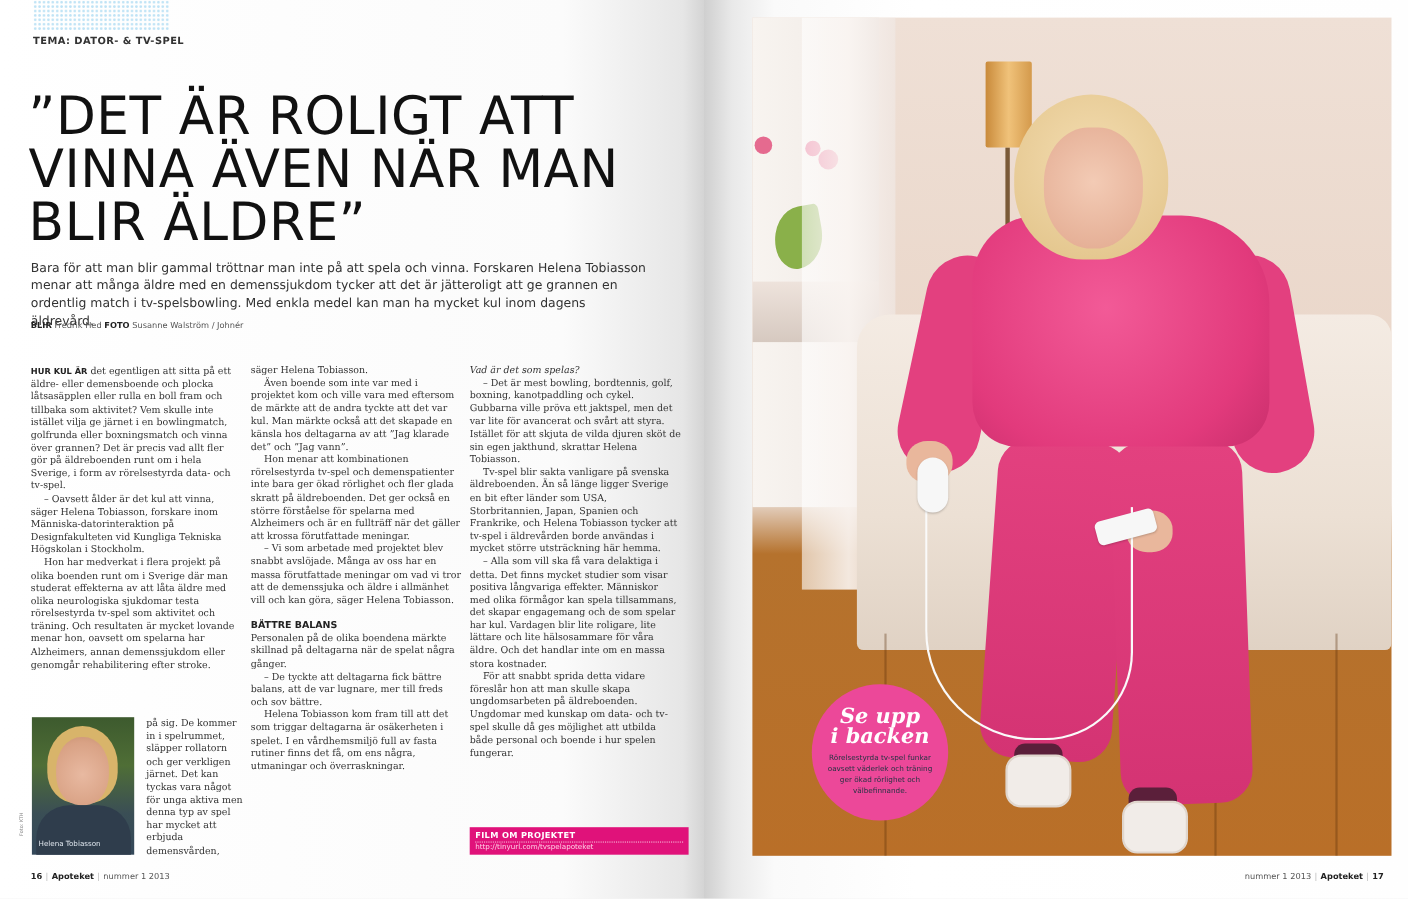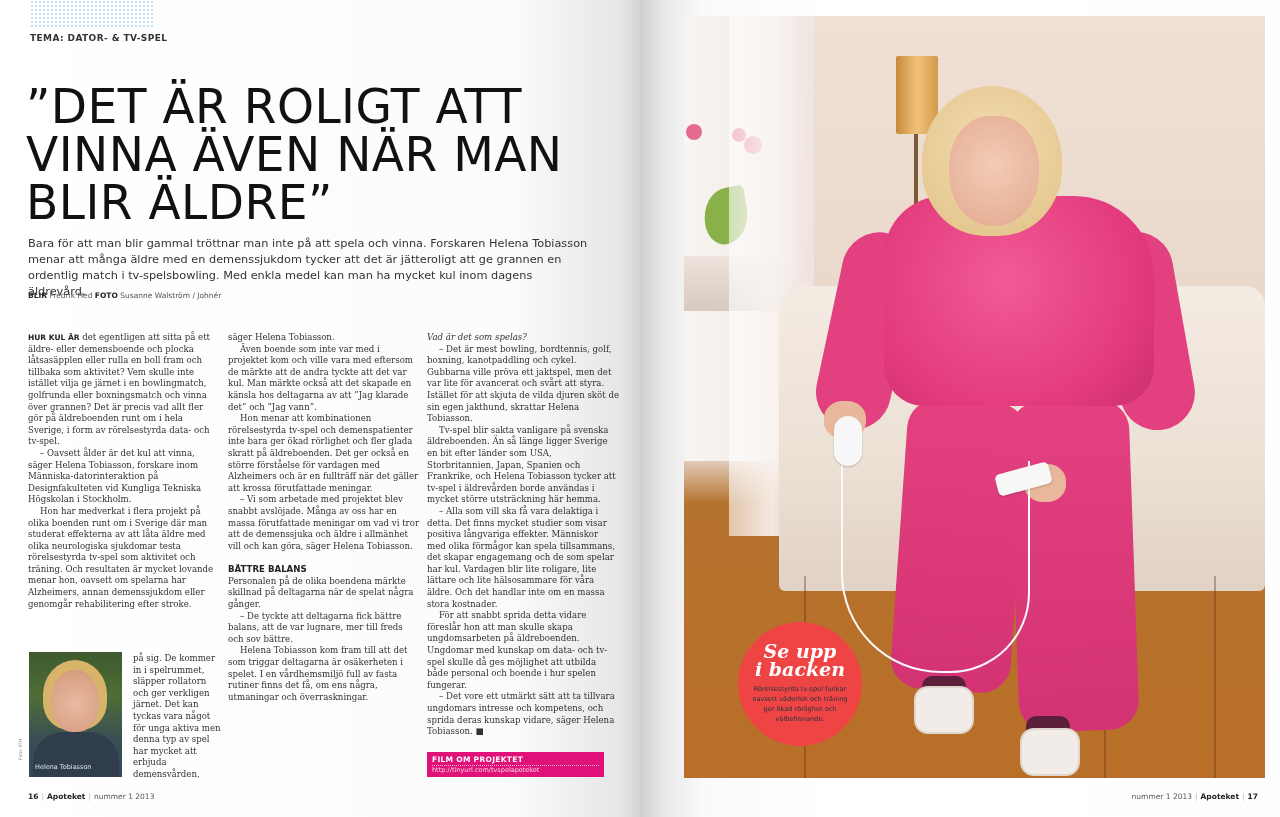--- a/index.html
+++ b/index.html
@@ -25,21 +25,21 @@
   .subhead { font-family:"DejaVu Sans", sans-serif; font-weight:bold; font-size:8.6px; color:#222; margin-top:12px !important; }
   .q { font-style:italic; }
   .wrap-text { position:absolute; left:133px; top:653px; width:90px; font-size:8.6px; line-height:11.6px; color:#333; }
   .portrait { position:absolute; left:29px; top:652px; width:93px; height:125px; overflow:hidden;
               background:linear-gradient(180deg,#3d5a2e 0%,#4f6e36 35%,#3a4e55 70%,#34485a 100%); }
   .portrait .face { position:absolute; left:22px; top:18px; width:48px; height:62px; border-radius:48% 48% 45% 45%; background:radial-gradient(circle at 50% 55%, #e8b9a1 0%, #d9a285 70%, #c6906f 100%); }
   .portrait .hair { position:absolute; left:14px; top:8px; width:64px; height:70px; border-radius:50% 50% 40% 40%; background:#d8b46a; }
   .portrait .body { position:absolute; left:4px; top:80px; width:86px; height:50px; border-radius:30px 30px 0 0; background:#2f3d4c; }
   .portrait .cap { position:absolute; left:6px; bottom:6px; font-family:"DejaVu Sans", sans-serif; font-size:6.5px; color:#dfe6ee; }
   .photo-credit { position:absolute; left:18px; top:760px; font-family:"DejaVu Sans", sans-serif; font-size:4.5px; color:#888; transform:rotate(-90deg); transform-origin:left top; }
-  .film-box { position:absolute; left:427px; top:752px; width:177px; height:25px; background:#e0127a; }
+  .film-box { position:absolute; left:427px; top:752px; width:199px; height:25px; background:#e0127a; }
   .film-title { position:absolute; left:5px; top:3px; font-family:"DejaVu Sans", sans-serif; font-weight:bold; font-size:7.5px; color:#fff; letter-spacing:0.3px; }
   .film-dots { position:absolute; left:5px; right:5px; top:13px; border-top:1px dotted rgba(255,255,255,0.7); }
   .film-url { position:absolute; left:5px; top:14px; font-family:"DejaVu Sans", sans-serif; font-size:6.5px; color:#ffd0e6; }
   .folio-left { position:absolute; left:28px; top:792px; font-family:"DejaVu Sans", sans-serif; font-size:7.5px; color:#555; }
   .folio-right { position:absolute; right:22px; top:792px; font-family:"DejaVu Sans", sans-serif; font-size:7.5px; color:#555; }
   .folio b { color:#222; }
   .sep { color:#bbb; margin:0 3px; }
 
   
   .photo { position:absolute; left:684px; top:16px; width:581px; height:762px; overflow:hidden;
@@ -60,21 +60,21 @@
   .arm-r { position:absolute; left:425px; top:215px; width:75px; height:200px; border-radius:40px; background:#e3407f; transform:rotate(-10deg); }
   .leg-l { position:absolute; left:215px; top:385px; width:120px; height:290px; border-radius:30px; background:linear-gradient(180deg,#e3417f,#d43373); transform:rotate(4deg); }
   .leg-r { position:absolute; left:330px; top:385px; width:120px; height:330px; border-radius:30px; background:linear-gradient(180deg,#e3417f,#d43373); transform:rotate(-2deg); }
   .slipper { position:absolute; width:56px; height:44px; border-radius:14px; background:#f1ece8; border:2px solid #e0d6cd; }
   .sock { position:absolute; width:44px; height:30px; border-radius:10px; background:#5b1f3a; }
   .wiimote { position:absolute; left:312px; top:452px; width:55px; height:22px; background:#f7f7f7; border-radius:5px; transform:rotate(-15deg); box-shadow:0 1px 2px rgba(0,0,0,0.2); }
   .nunchuk { position:absolute; left:150px; top:400px; width:28px; height:50px; background:#f7f7f7; border-radius:14px; box-shadow:0 1px 2px rgba(0,0,0,0.2); }
   .cable { position:absolute; left:157px; top:445px; width:185px; height:210px; border:2px solid #fafafa; border-top:none; border-radius:0 0 80px 100px; }
   .hand { position:absolute; width:42px; height:38px; border-radius:45%; background:#e9b79c; }
 
-  .badge { position:absolute; left:738px; top:622px; width:124px; height:124px; border-radius:50%; background:#ef4444; text-align:center; }
+  .badge { position:absolute; left:738px; top:622px; width:124px; height:124px; border-radius:50%; background:#ec4899; text-align:center; }
   .badge-title { margin-top:20px; font-family:"DejaVu Serif", serif; font-weight:bold; font-style:italic; font-size:19px; line-height:18px; color:#fff; }
   .badge-body { margin:6px auto 0; width:108px; font-family:"DejaVu Sans", sans-serif; font-size:6.6px; line-height:10px; color:#1e3340; }
 </style>
 </head>
 <body>
 
 <div class="page page-left">
   <div class="dots"></div>
   <div class="theme">TEMA: DATOR- &amp; TV-SPEL</div>
 
@@ -104,35 +104,34 @@
     <div class="face"></div>
     <div class="body"></div>
     <div class="cap">Helena Tobiasson</div>
   </div>
   <div class="photo-credit">Foto: KTH</div>
   <div class="wrap-text">på sig. De kommer in i spelrummet, släpper rollatorn och ger verkligen järnet. Det kan tyckas vara något för unga aktiva men denna typ av spel har mycket att erbjuda demensvården,</div>
 
   <div class="col col2">
     <p>säger Helena Tobiasson.</p>
     <p class="ind">Även boende som inte var med i projektet kom och ville vara med eftersom de märkte att de andra tyckte att det var kul. Man märkte också att det skapade en känsla hos deltagarna av att ”Jag klarade det” och ”Jag vann”.</p>
-    <p class="ind">Hon menar att kombinationen rörelsestyrda tv-spel och demenspatienter inte bara ger ökad rörlighet och fler glada skratt på äldreboenden. Det ger också en större förståelse för vardagen med Alzheimers och är en fullträff när det gäller att krossa förutfattade meningar.</p>
+    <p class="ind">Hon menar att kombinationen rörelsestyrda tv-spel och demenspatienter inte bara ger ökad rörlighet och fler glada skratt på äldreboenden. Det ger också en större förståelse för spelarna med Alzheimers och är en fullträff när det gäller att krossa förutfattade meningar.</p>
     <p class="ind">– Vi som arbetade med projektet blev snabbt avslöjade. Många av oss har en massa förutfattade meningar om vad vi tror att de demenssjuka och äldre i allmänhet vill och kan göra, säger Helena Tobiasson.</p>
     <p class="subhead">BÄTTRE BALANS</p>
     <p>Personalen på de olika boendena märkte skillnad på deltagarna när de spelat några gånger.</p>
     <p class="ind">– De tyckte att deltagarna fick bättre balans, att de var lugnare, mer till freds och sov bättre.</p>
     <p class="ind">Helena Tobiasson kom fram till att det som triggar deltagarna är osäkerheten i spelet. I en vårdhemsmiljö full av fasta rutiner finns det få, om ens några, utmaningar och överraskningar.</p>
   </div>
 
   <div class="col col3">
     <p class="q">Vad är det som spelas?</p>
     <p class="ind">– Det är mest bowling, bordtennis, golf, boxning, kanotpaddling och cykel. Gubbarna ville pröva ett jaktspel, men det var lite för avancerat och svårt att styra. Istället för att skjuta de vilda djuren sköt de sin egen jakthund, skrattar Helena Tobiasson.</p>
     <p class="ind">Tv-spel blir sakta vanligare på svenska äldreboenden. Än så länge ligger Sverige en bit efter länder som USA, Storbritannien, Japan, Spanien och Frankrike, och Helena Tobiasson tycker att tv-spel i äldrevården borde användas i mycket större utsträckning här hemma.</p>
     <p class="ind">– Alla som vill ska få vara delaktiga i detta. Det finns mycket studier som visar positiva långvariga effekter. Människor med olika förmågor kan spela tillsammans, det skapar engagemang och de som spelar har kul. Vardagen blir lite roligare, lite lättare och lite hälsosammare för våra äldre. Och det handlar inte om en massa stora kostnader.</p>
     <p class="ind">För att snabbt sprida detta vidare föreslår hon att man skulle skapa ungdomsarbeten på äldreboenden. Ungdomar med kunskap om data- och tv-spel skulle då ges möjlighet att utbilda både personal och boende i hur spelen fungerar.</p>
-    <p class="ind">– Det vore ett utmärkt sätt att ta tillvara ungdomars intresse och kompetens, och sprida deras kunskap vidare, säger Helena Tobiasson. ■</p>
   </div>
 
   <div class="film-box">
     <div class="film-title">FILM OM PROJEKTET</div>
     <div class="film-dots"></div>
     <div class="film-url">http://tinyurl.com/tvspelapoteket</div>
   </div>
 
   <div class="folio-left folio">
     <b>16</b><span class="sep">|</span><b>Apoteket</b><span class="sep">|</span><span>nummer 1 2013</span>

